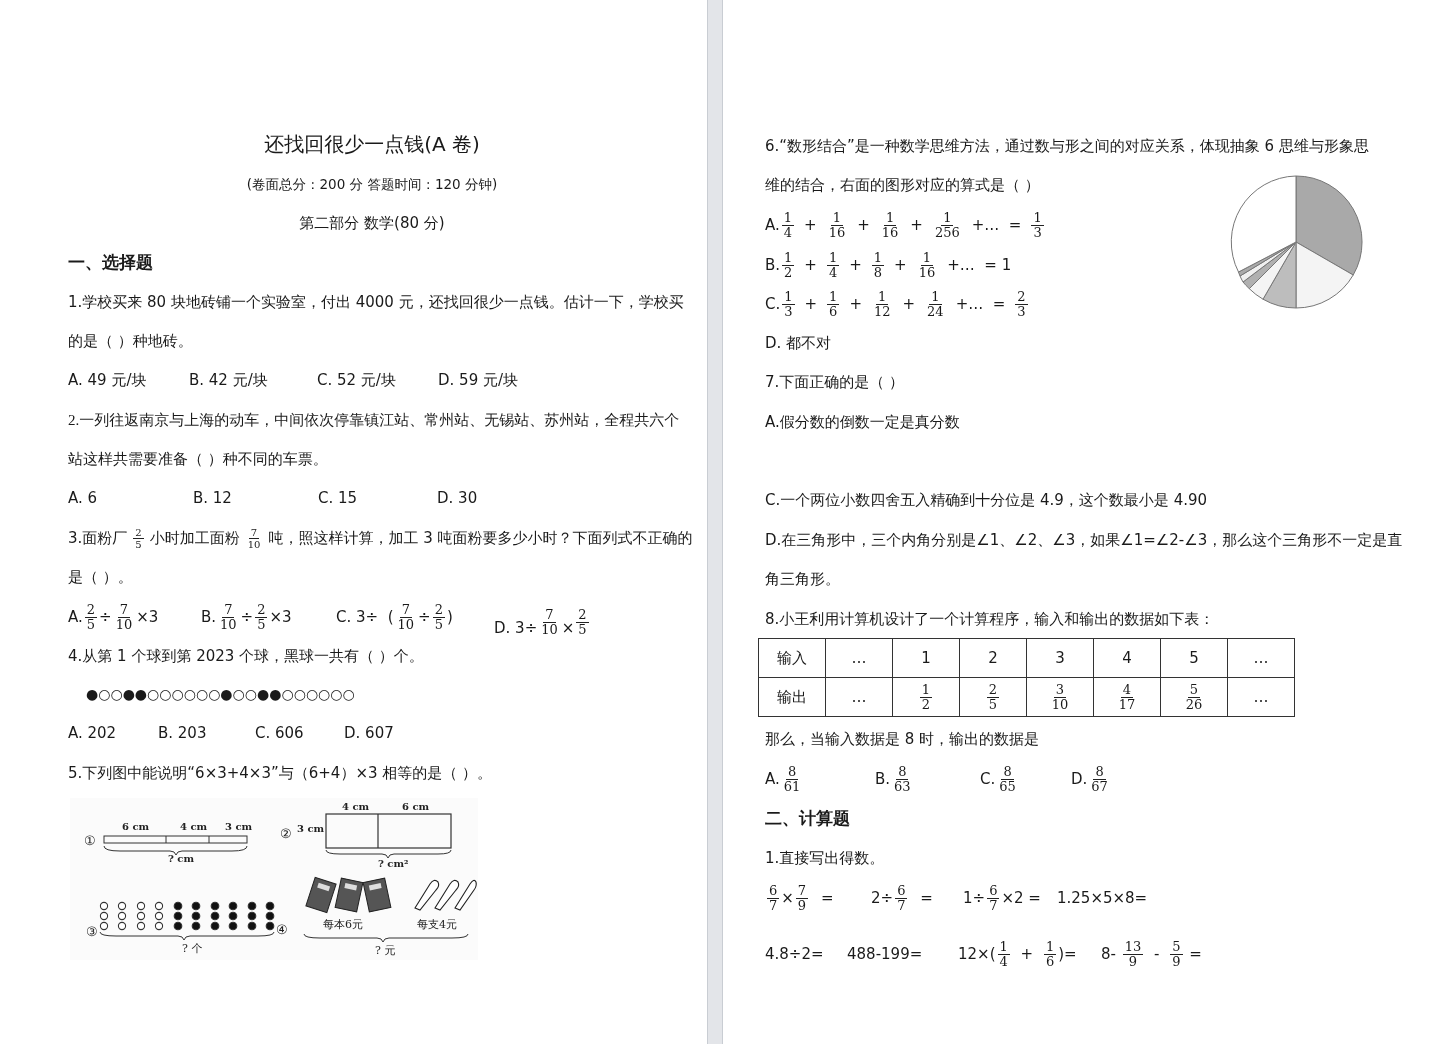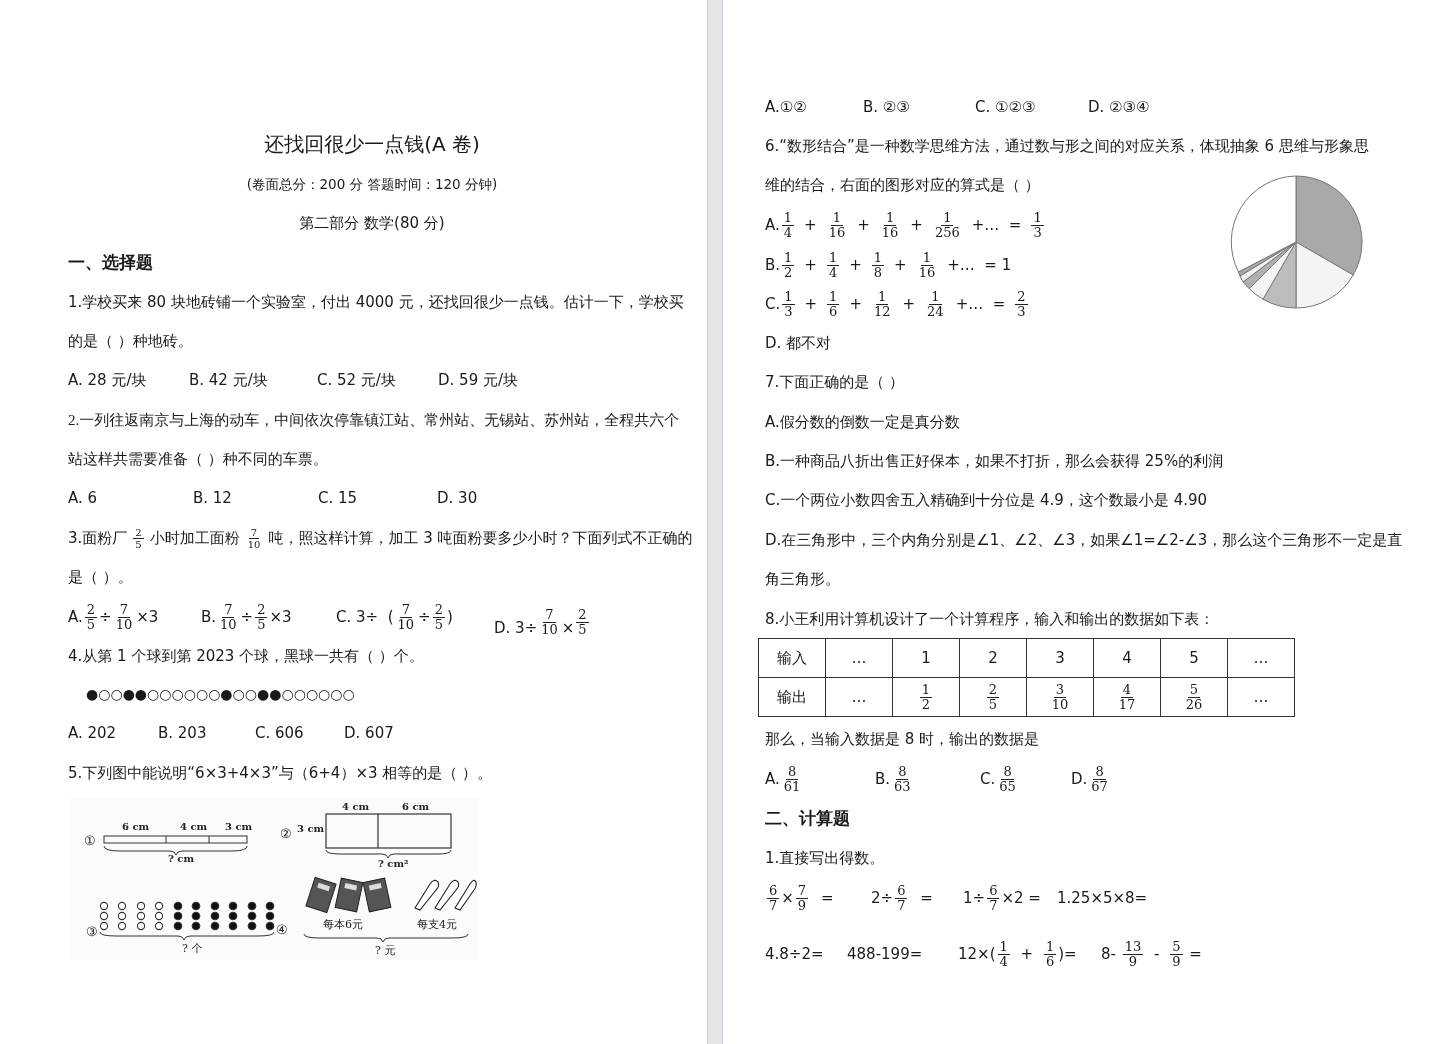--- a/index.html
+++ b/index.html
@@ -36,21 +36,21 @@
 
   <div class="line title2" style="left:0;width:744px;text-align:center;top:134px;">还找回很少一点钱(A 卷)</div>
   <div class="line small" style="left:0;width:744px;text-align:center;top:174px;">(卷面总分：200 分      答题时间：120 分钟)</div>
   <div class="line" style="left:0;width:744px;text-align:center;top:213px;">第二部分  数学(80 分)</div>
 
   <div class="line h" style="left:68px;top:252px;">一、选择题</div>
 
   <div class="line" style="left:68px;top:292px;">1.学校买来 80 块地砖铺一个实验室，付出 4000 元，还找回很少一点钱。估计一下，学校买</div>
   <div class="line" style="left:68px;top:331px;">的是（        ）种地砖。</div>
   <div class="opts" style="left:68px;top:370px;width:620px;height:20px;">
-    <span class="opt" style="left:0;">A. 28 元/块</span>
+    <span class="opt" style="left:0;">A. 49 元/块</span>
     <span class="opt" style="left:121px;">B. 42 元/块</span>
     <span class="opt" style="left:249px;">C. 52 元/块</span>
     <span class="opt" style="left:370px;">D. 59 元/块</span>
   </div>
 
   <div class="line" style="left:68px;top:410px;font-family:Liberation Serif, serif;">2.一列往返南京与上海的动车，中间依次停靠镇江站、常州站、无锡站、苏州站，全程共六个</div>
   <div class="line" style="left:68px;top:449px;">站这样共需要准备（        ）种不同的车票。</div>
   <div class="opts" style="left:68px;top:488px;width:620px;height:20px;">
     <span class="opt" style="left:0;">A. 6</span>
     <span class="opt" style="left:125px;">B. 12</span>
@@ -222,26 +222,20 @@
         <text x="305" y="156" font-weight="normal" font-size="11">? 元</text>
       </g>
     </svg>
   </div>
 </div>
 
 <div class="gutter"></div>
 
 <div class="page" id="page-right">
 
-  <div class="opts" style="left:42px;top:97px;width:620px;height:20px;">
-    <span class="opt" style="left:0;">A.①②</span>
-    <span class="opt" style="left:98px;">B. ②③</span>
-    <span class="opt" style="left:210px;">C. ①②③</span>
-    <span class="opt" style="left:323px;">D. ②③④</span>
-  </div>
 
   <div class="line" style="left:42px;top:136px;">6.“数形结合”是一种数学思维方法，通过数与形之间的对应关系，体现抽象 6 思维与形象思</div>
   <div class="line" style="left:42px;top:175px;">维的结合，右面的图形对应的算式是（          ）</div>
 
   <div class="mathrow" style="left:42px;top:205px;">
     <span>A.</span>
     <span class="frac">
         <span class="n">1</span>
         <span class="d">4</span>
       </span>
@@ -332,21 +326,20 @@
         <path d="M68 70 L21.3 116.7 A66 66 0 0 1 15 110 Z" fill="#b0b0b0"></path>
         <path d="M68 70 L15 110 A66 66 0 0 1 12 104 Z" fill="#f0f0f0"></path>
         <path d="M68 70 L12 104 A66 66 0 0 1 10.5 100 Z" fill="#aaaaaa"></path>
         <path d="M68 70 L10.5 100 A66 66 0 0 1 68 4 Z" fill="#ffffff"></path>
       </g>
     </svg>
   </div>
 
   <div class="line" style="left:42px;top:372px;">7.下面正确的是（      ）</div>
   <div class="line" style="left:42px;top:412px;">A.假分数的倒数一定是真分数</div>
-  <div class="line" style="left:42px;top:451px;">B.一种商品八折出售正好保本，如果不打折，那么会获得  25%的利润</div>
   <div class="line" style="left:42px;top:490px;">C.一个两位小数四舍五入精确到十分位是  4.9，这个数最小是  4.90</div>
   <div class="line" style="left:42px;top:530px;">D.在三角形中，三个内角分别是∠1、∠2、∠3，如果∠1=∠2-∠3，那么这个三角形不一定是直</div>
   <div class="line" style="left:42px;top:569px;">角三角形。</div>
 
   <div class="line" style="left:42px;top:609px;">8.小王利用计算机设计了一个计算程序，输入和输出的数据如下表：</div>
   <table class="io" style="left:35px;top:638px;">
     <tbody>
         <tr>
       <td>输入</td>
       <td>…</td>

